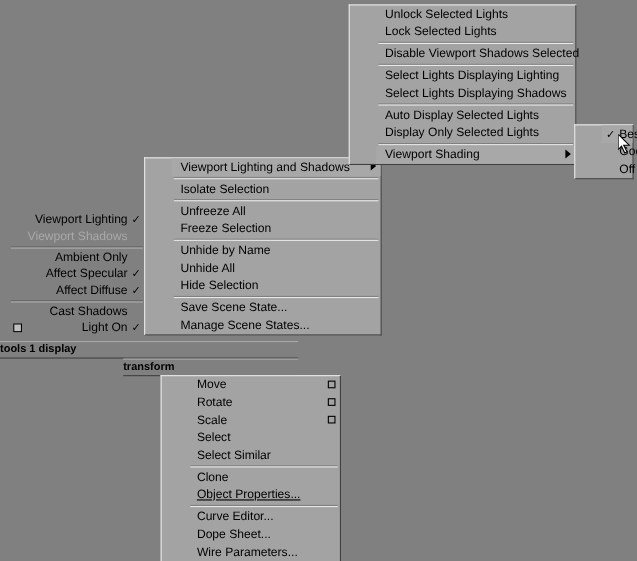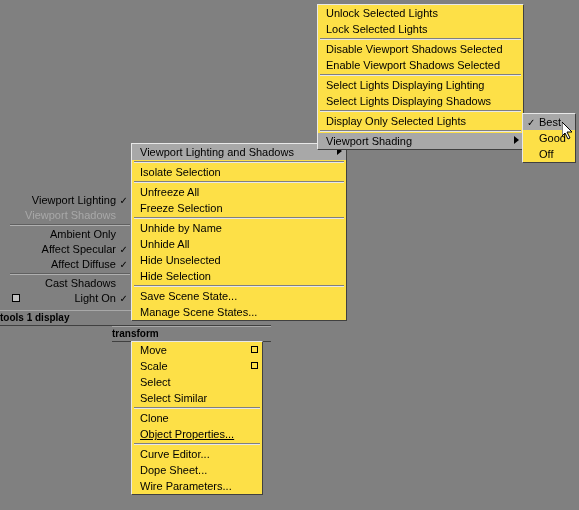--- a/index.html
+++ b/index.html
@@ -9,26 +9,27 @@
     height: 510px;
     background: #808080;
     font-family: "Tahoma", "Arial", sans-serif;
     font-size: 11px;
     color: #000;
     overflow: hidden;
     position: relative;
   }
   .panel {
     position: absolute;
-    background: #fde047;
+    background: #a3a3a3;
     border-top: 1px solid #e8e8e8;
     border-left: 1px solid #e8e8e8;
     border-right: 1px solid #404040;
     border-bottom: 1px solid #404040;
     box-sizing: border-box;
+    padding-left: 24px;
   }
   .menu-item {
     height: 16px;
     line-height: 16px;
     padding-left: 8px;
     padding-right: 6px;
     white-space: nowrap;
     position: relative;
   }
   .menu-item.highlight {
@@ -168,51 +169,51 @@
     <span class="arrow-r"></span>
   </div>
   <div class="sep"></div>
   <div class="menu-item"><span>Isolate Selection</span></div>
   <div class="sep"></div>
   <div class="menu-item"><span>Unfreeze All</span></div>
   <div class="menu-item"><span>Freeze Selection</span></div>
   <div class="sep"></div>
   <div class="menu-item"><span>Unhide by Name</span></div>
   <div class="menu-item"><span>Unhide All</span></div>
-  <div class="menu-item"><span>Hide Unselected</span></div>
   <div class="menu-item"><span>Hide Selection</span></div>
   <div class="sep"></div>
   <div class="menu-item"><span>Save Scene State...</span></div>
   <div class="menu-item"><span>Manage Scene States...</span></div>
 </div>
 
-<div class="panel" style="left:131px; top:341px; width:132px;">
+<div class="panel" style="left:146px; top:341px; width:164px;">
   <div class="menu-item"><span>Move</span><span class="sq"></span></div>
+  <div class="menu-item"><span>Rotate</span><span class="sq"></span></div>
   <div class="menu-item"><span>Scale</span><span class="sq"></span></div>
   <div class="menu-item"><span>Select</span></div>
   <div class="menu-item"><span>Select Similar</span></div>
   <div class="sep"></div>
   <div class="menu-item"><span style="">Clone</span></div>
   <div class="menu-item"><span style="text-decoration:underline">Object Properties...</span></div>
   <div class="sep"></div>
   <div class="menu-item"><span>Curve Editor...</span></div>
   <div class="menu-item"><span>Dope Sheet...</span></div>
   <div class="menu-item"><span>Wire Parameters...</span></div>
 </div>
 
 <div class="panel" style="left:317px; top:4px; width:207px;">
   <div class="menu-item"><span>Unlock Selected Lights</span></div>
   <div class="menu-item"><span>Lock Selected Lights</span></div>
   <div class="sep"></div>
   <div class="menu-item"><span>Disable Viewport Shadows Selected</span></div>
-  <div class="menu-item"><span>Enable Viewport Shadows Selected</span></div>
   <div class="sep"></div>
   <div class="menu-item"><span>Select Lights Displaying Lighting</span></div>
   <div class="menu-item"><span>Select Lights Displaying Shadows</span></div>
   <div class="sep"></div>
+  <div class="menu-item"><span>Auto Display Selected Lights</span></div>
   <div class="menu-item"><span>Display Only Selected Lights</span></div>
   <div class="sep"></div>
   <div class="menu-item highlight">
     <span>Viewport Shading</span>
     <span class="arrow-r"></span>
   </div>
 </div>
 
 <div class="panel" style="left:522px; top:113px; width:54px;">
   <div class="menu-item highlight" style="padding-left:16px;">

